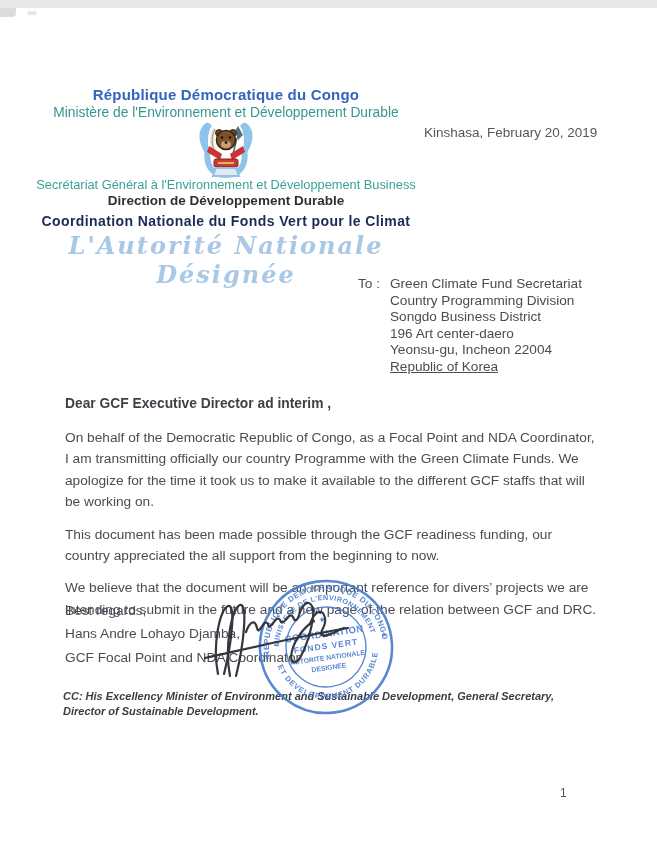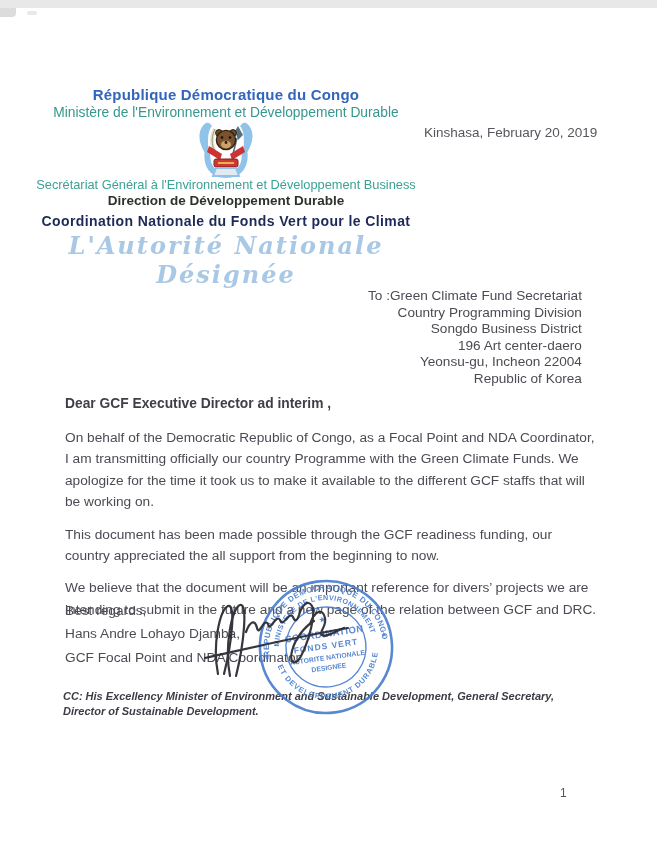--- a/index.html
+++ b/index.html
@@ -24,24 +24,24 @@
   .lh-coordination { font-size:14px; font-weight:bold; color:#1d2a58; margin-top:5px; letter-spacing:.4px; }
   .lh-authority { font-family:"DejaVu Serif", serif; font-style:italic; font-size:24px;
     color:#a9c8e6; margin-top:2px; letter-spacing:2px; font-weight:bold; }
 
   .date-line { position:absolute; left:424px; top:117px; font-size:13.5px; color:#56565e; }
 
   
   .subject-block { position:absolute; left:65px; top:280px; display:flex; }
   .subject-label { font-weight:bold; width:58px; font-size:13.6px; color:#41414a; }
   .subject-lines { font-weight:bold; font-size:13.6px; color:#41414a; line-height:16.5px; }
-  .to-block { position:absolute; left:358px; top:280px; display:flex;text-align:right; }
+  .to-block { position:absolute; left:358px; top:268px; display:flex; }
   .to-label { width:32px; font-size:13.6px; color:#4b4b54; }
   .to-lines { font-size:13.6px; color:#4b4b54; line-height:16.5px; }
-  .to-country { }
+  .to-country { text-decoration:underline; }
 
   
   .body-block { position:absolute; left:65px; top:388px; width:534px; }
   .salutation { font-weight:bold; font-size:13.8px; color:#3f3f48; margin-bottom:16px; }
   .body-block p { font-size:13.7px; line-height:21.4px; color:#4b4b54; margin-bottom:11px; }
 
   
   .closing-block { position:absolute; left:65px; top:591px; font-size:13.7px; line-height:23.4px; color:#4b4b54; }
 
   

